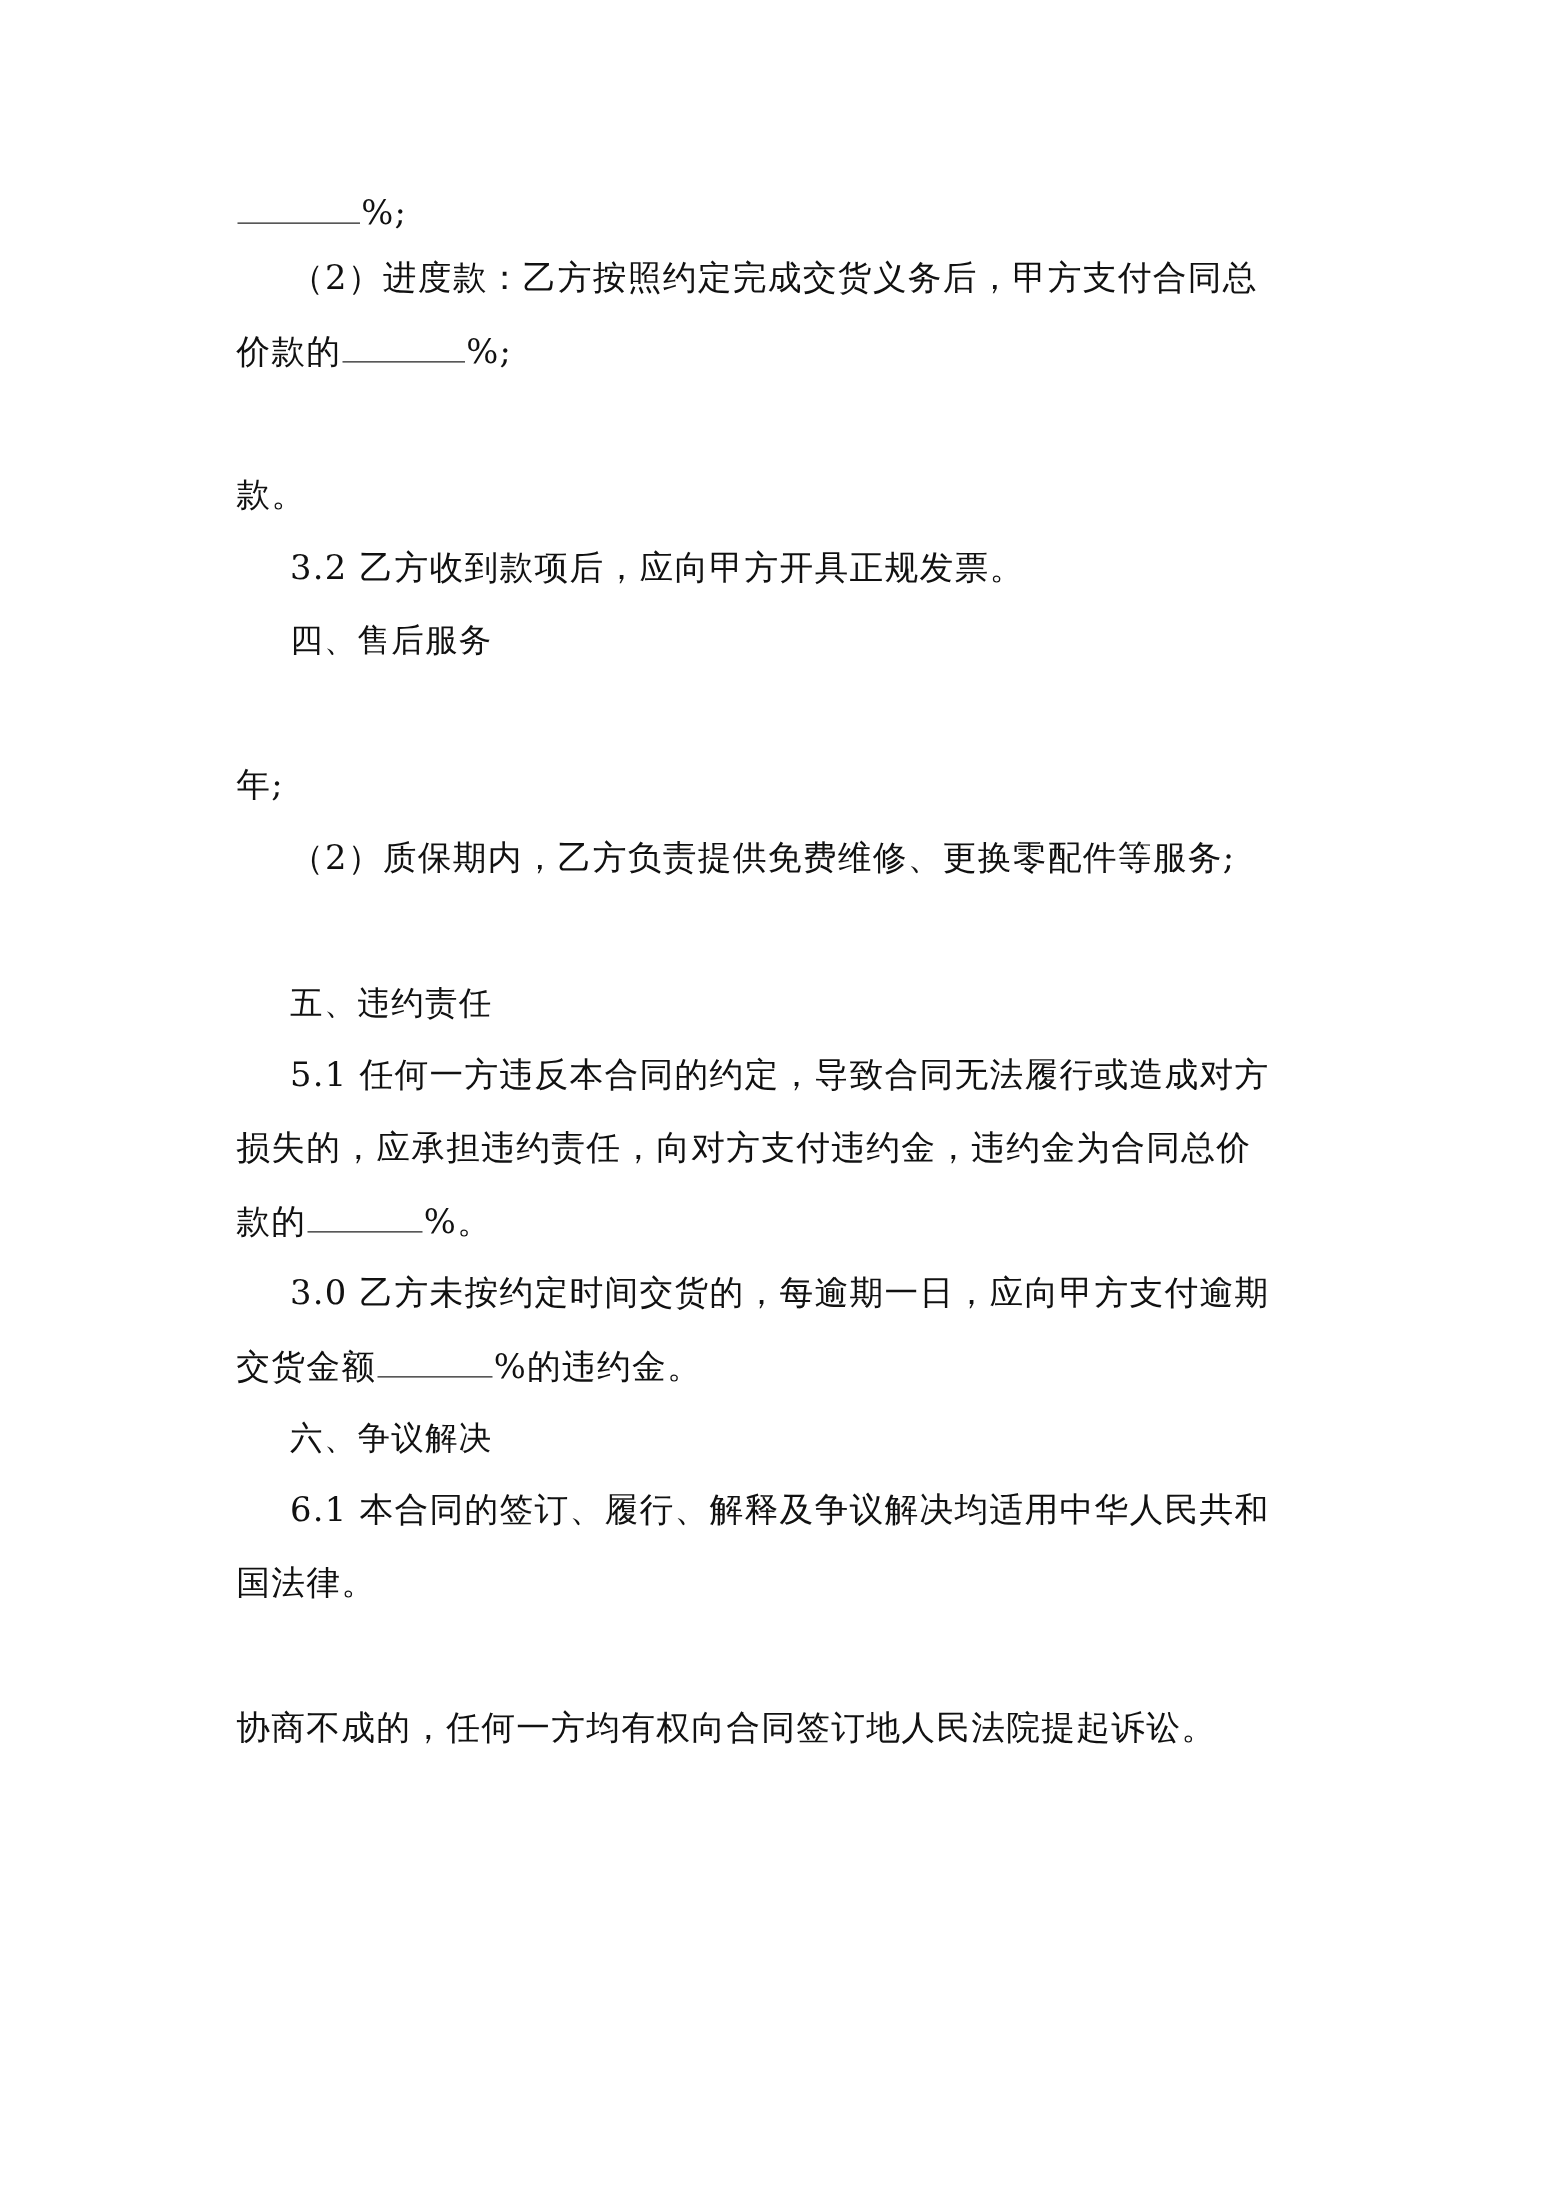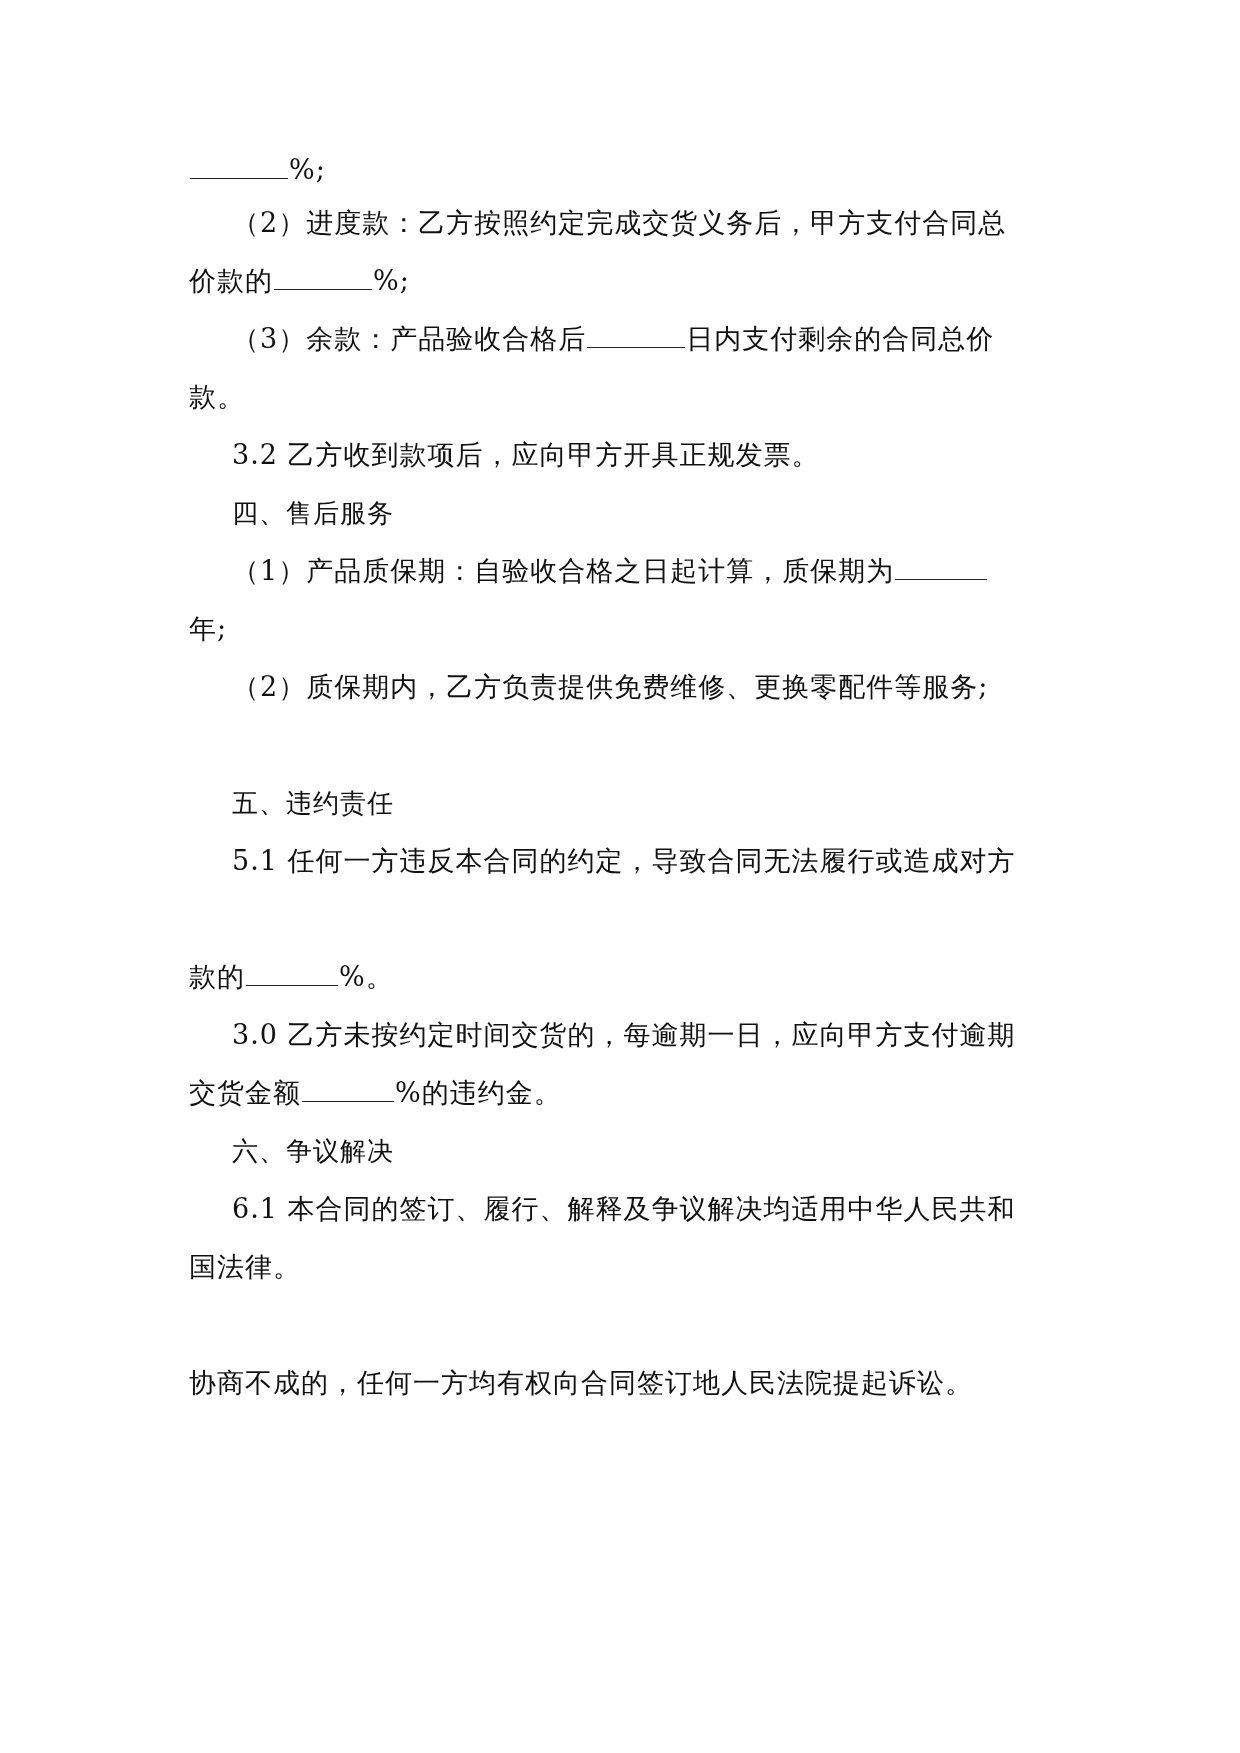--- a/index.html
+++ b/index.html
@@ -21,43 +21,38 @@
   <div class="line" style="top:152px">
     <span class="blank b100"></span><span>%;</span>
   </div>
 
   <div class="line indent" style="top:205px">（2）进度款：乙方按照约定完成交货义务后，甲方支付合同总</div>
 
   <div class="line" style="top:263px">
     <span>价款的</span><span class="blank b100"></span><span>%;</span>
   </div>
 
-  <div class="line indent" style="top:321px">
-    <span>（3）余款：产品验收合格后</span><span class="blank b100"></span><span>日内支付剩余的合同总价</span>
-  </div>
 
   <div class="line" style="top:379px">款。</div>
 
   <div class="line indent" style="top:437px">3.2 乙方收到款项后，应向甲方开具正规发票。</div>
 
   <div class="line heading" style="top:495px">四、售后服务</div>
 
-  <div class="line indent" style="top:553px">
-    <span>（1）产品质保期：自验收合格之日起计算，质保期为</span><span class="blank b95"></span>
-  </div>
 
   <div class="line" style="top:611px">年;</div>
 
   <div class="line indent" style="top:669px">（2）质保期内，乙方负责提供免费维修、更换零配件等服务;</div>
 
 
   <div class="line heading" style="top:785px">五、违约责任</div>
 
   <div class="line indent" style="top:843px">5.1 任何一方违反本合同的约定，导致合同无法履行或造成对方</div>
 
+  <div class="line" style="top:901px">损失的，应承担违约责任，向对方支付违约金，违约金为合同总价</div>
 
   <div class="line" style="top:959px">
     <span>款的</span><span class="blank b95"></span><span>%。</span>
   </div>
 
   <div class="line indent" style="top:1017px">3.0 乙方未按约定时间交货的，每逾期一日，应向甲方支付逾期</div>
 
   <div class="line" style="top:1075px">
     <span>交货金额</span><span class="blank b95"></span><span>%的违约金。</span>
   </div>

